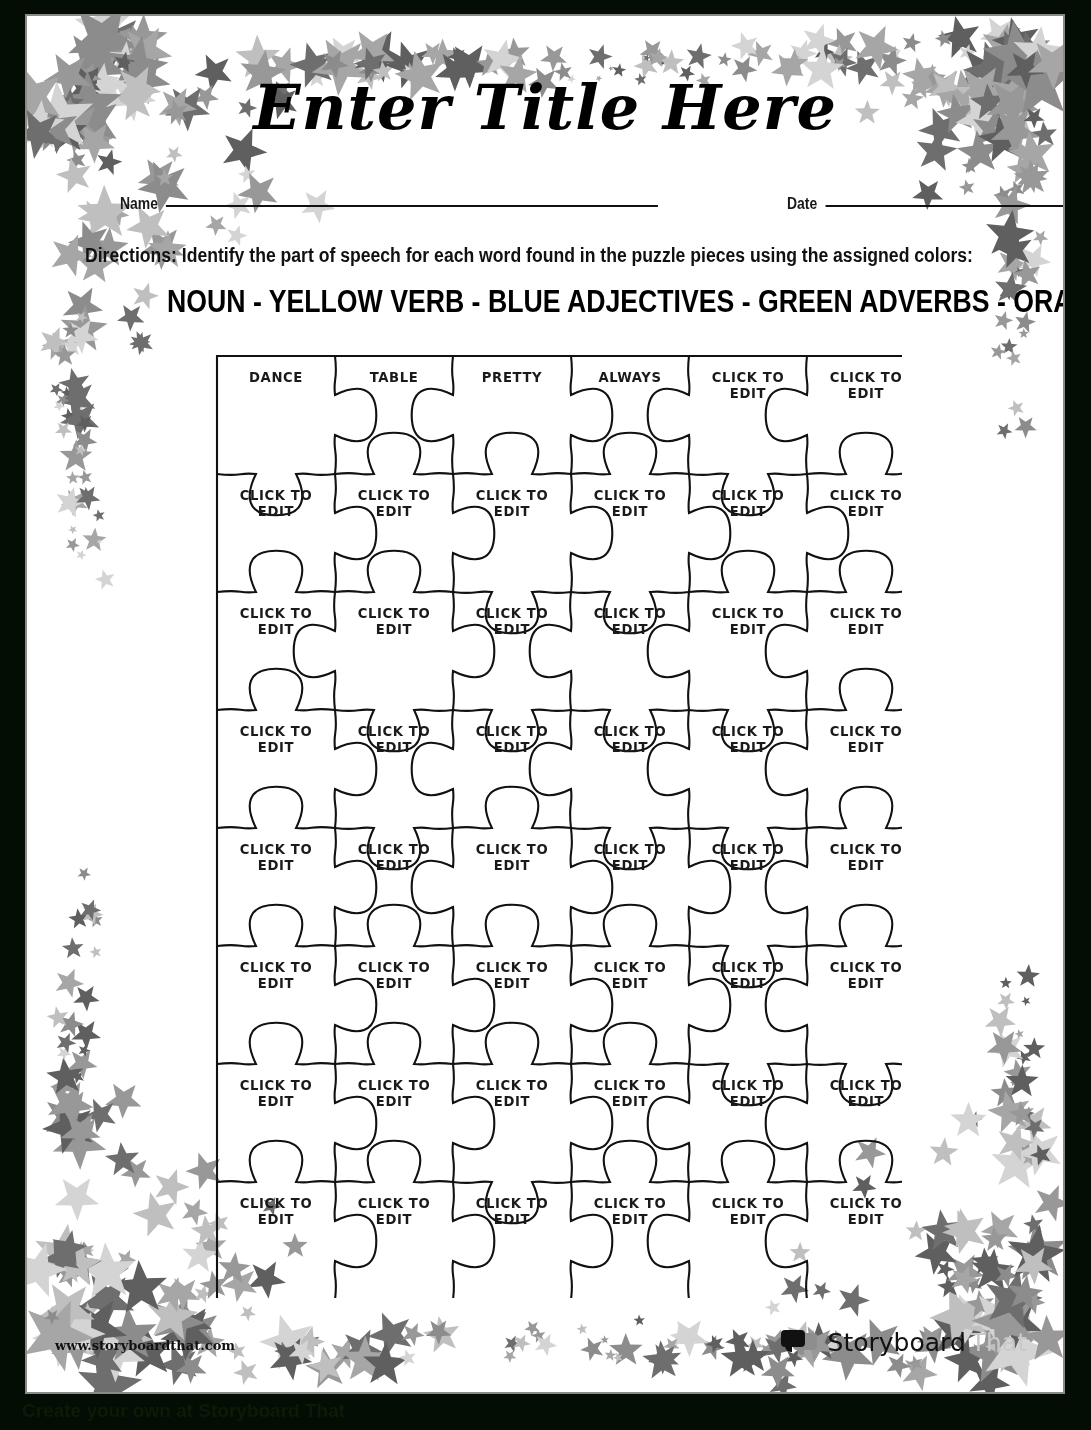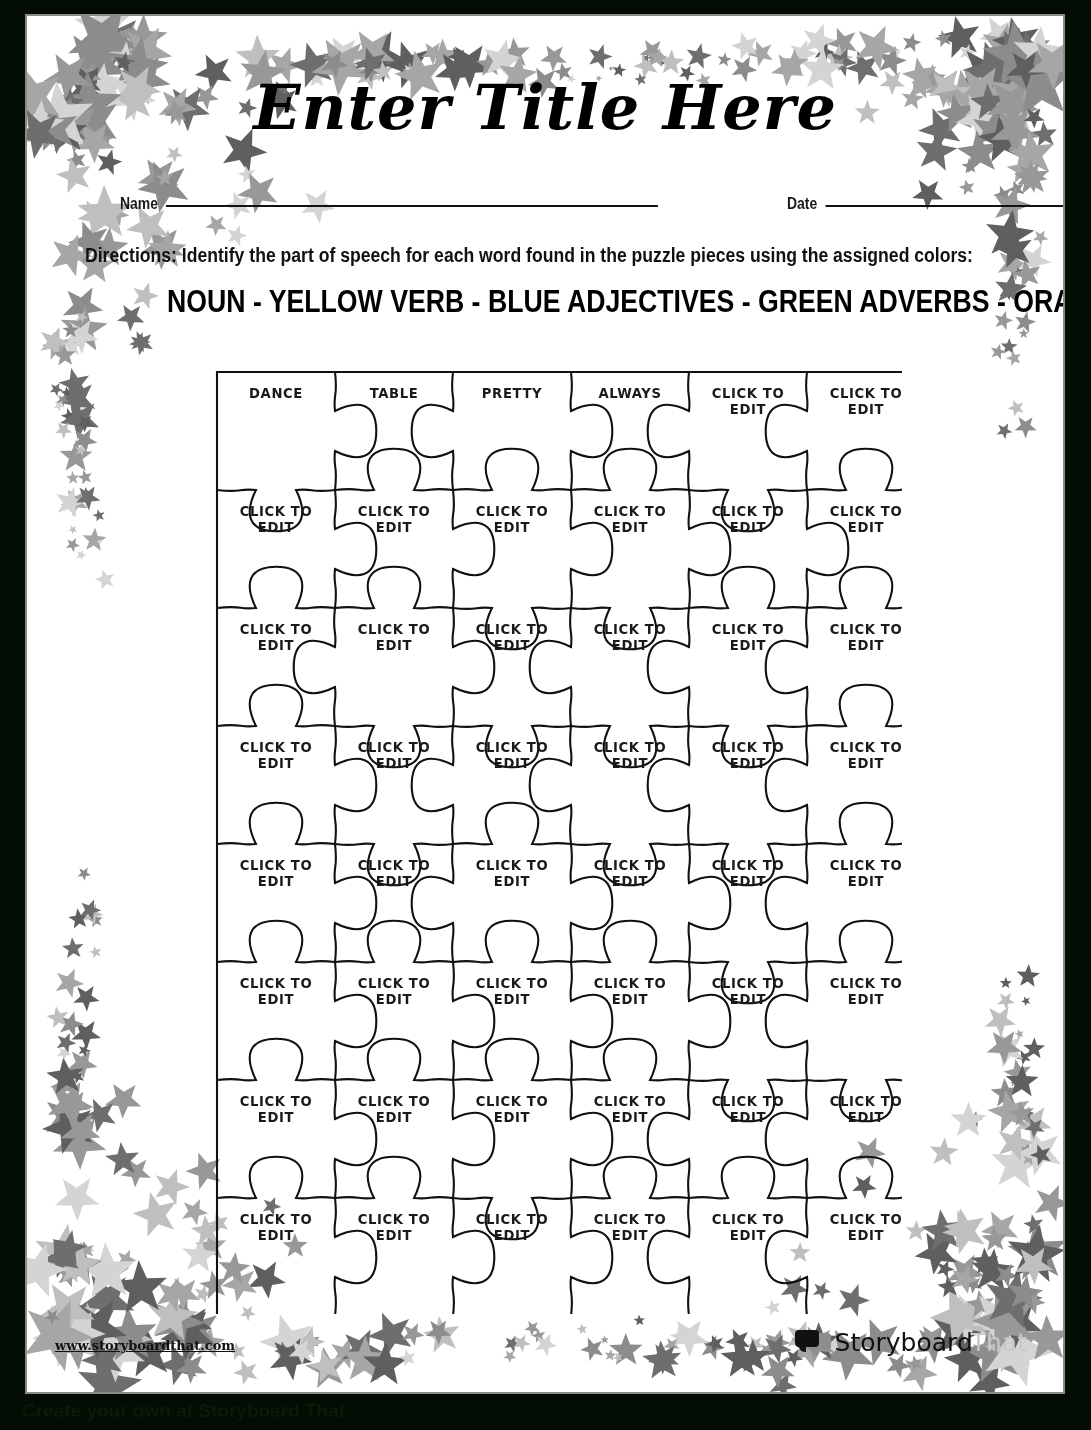--- a/index.html
+++ b/index.html
@@ -107,21 +107,21 @@
     color: #000;
     white-space: nowrap;
     transform: scaleX(0.86);
     transform-origin: left top;
   }
 
   
   #puzzle-wrap {
     position: absolute;
     left: 165px;
-    top: 342px;
+    top: 326px;
     width: 710px;
     height: 956px;
   }
   #puzzle-svg { display: block; }
 
   .cell-label {
     font-family: "DejaVu Sans", sans-serif;
     font-size: 13.2px;
     font-weight: bold;
     letter-spacing: 0.6px;
@@ -132,30 +132,29 @@
   
   #site-url {
     position: absolute;
     left: 28px;
     top: 1322px;
     font-family: "DejaVu Serif", serif;
     font-weight: bold;
     font-size: 13px;
     color: #111;
     white-space: nowrap;
-    text-decoration: underline;
   }
 
   #logo {
     position: absolute;
     right: 36px;
     top: 1312px;
     display: flex;
     align-items: center;
-    gap: 0;
+    gap: 7px;
     white-space: nowrap;
   }
   #logo .bubbles {
     position: relative;
     width: 40px;
     height: 26px;
     flex: 0 0 auto;
   }
   #logo .bubbles .b1 {
     position: absolute;

